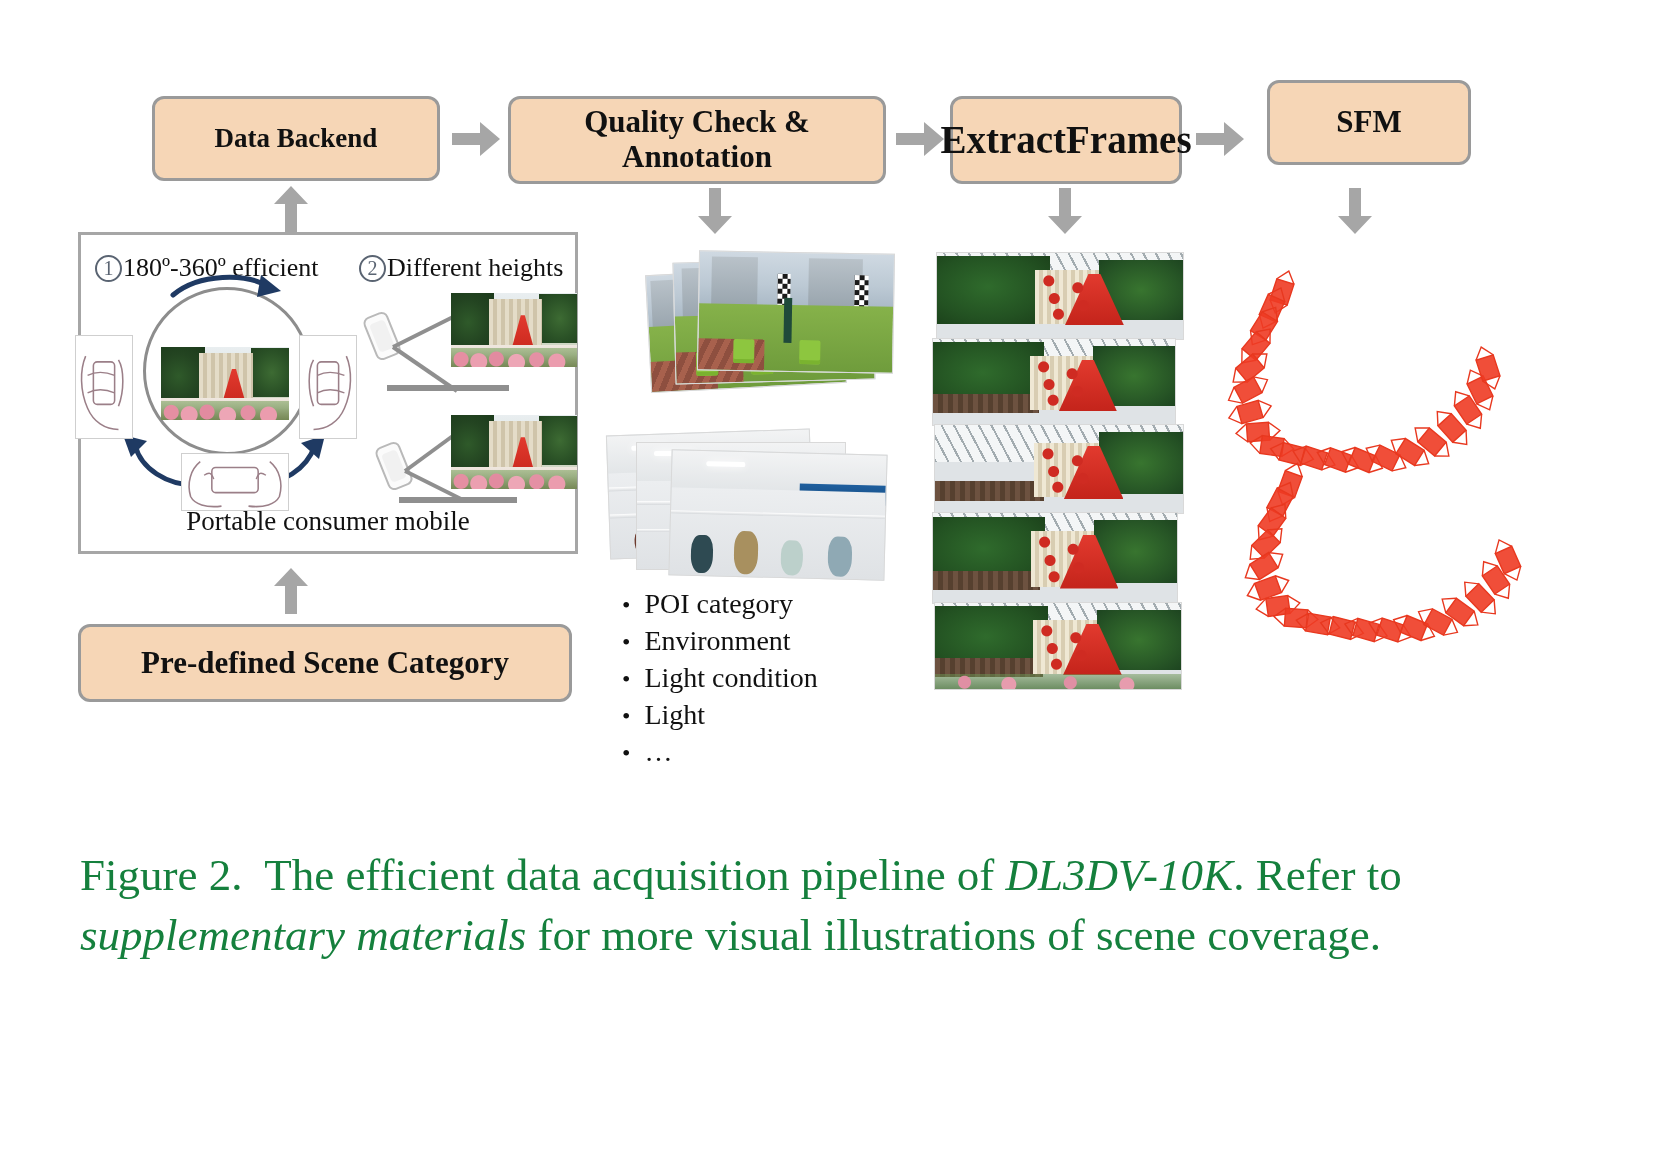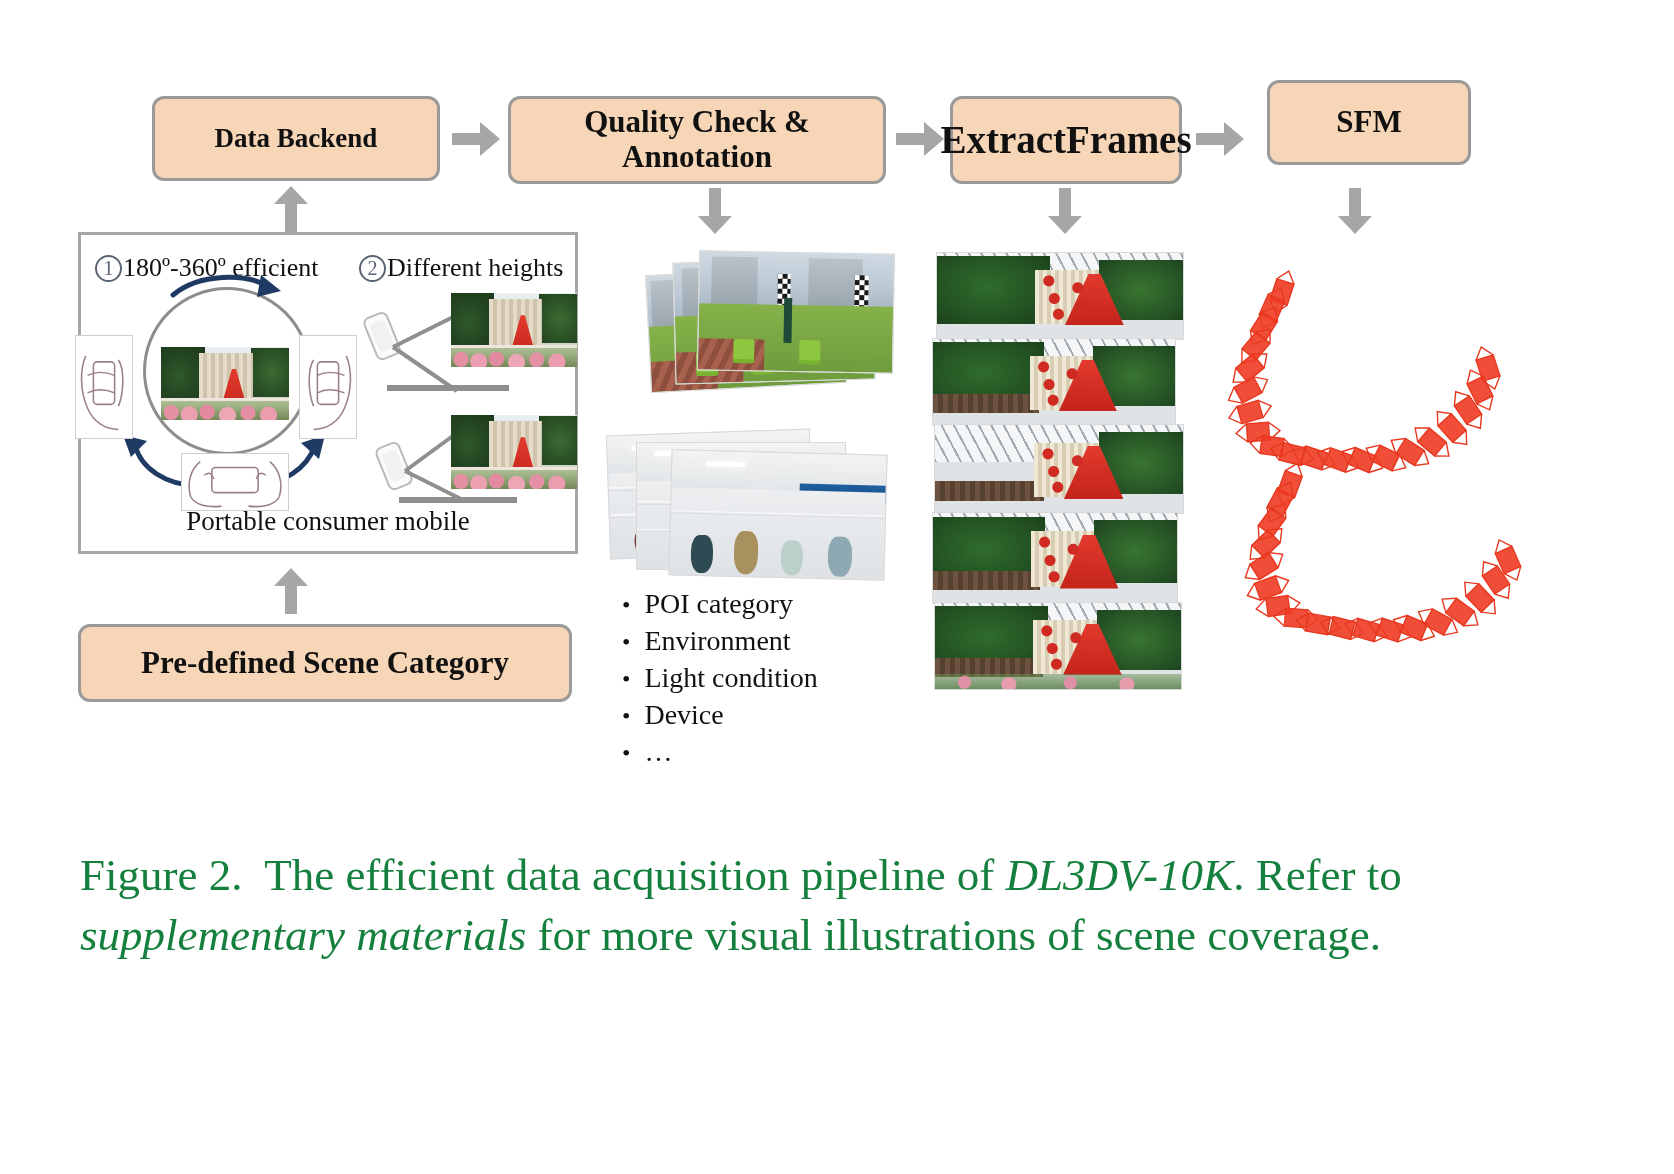--- a/index.html
+++ b/index.html
@@ -699,21 +699,21 @@
   <li>
     <span class="bdot">•</span>
     <span>Environment</span>
   </li>
   <li>
     <span class="bdot">•</span>
     <span>Light condition</span>
   </li>
   <li>
     <span class="bdot">•</span>
-    <span>Device</span>
+    <span>Light</span>
   </li>
   <li>
     <span class="bdot">•</span>
     <span>…</span>
   </li>
 </ul>
 
 <div class="caption">
   <span>Figure 2.</span>&nbsp;
   <span>The efficient data acquisition pipeline of </span><i>DL3DV-10K</i><span>. Refer to </span><i>supplementary materials</i><span> for more visual illustrations of scene coverage.</span>

